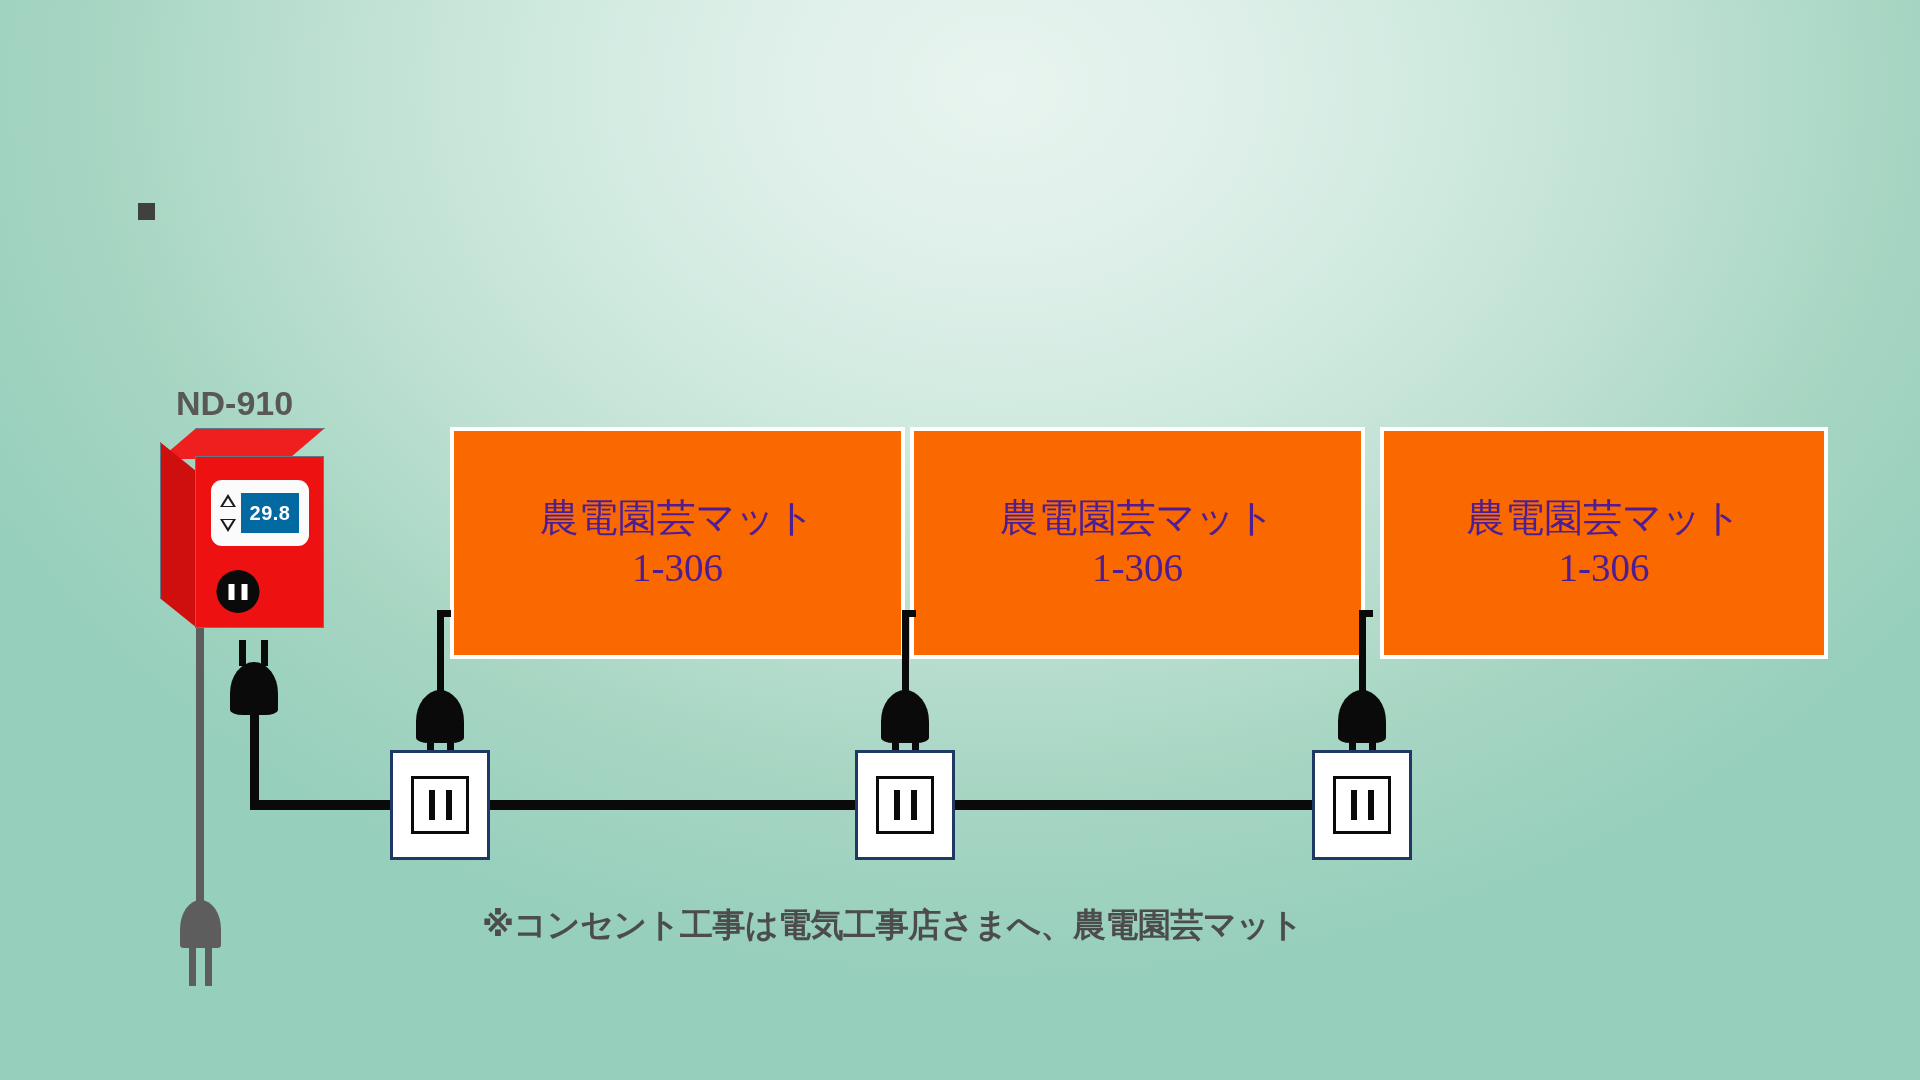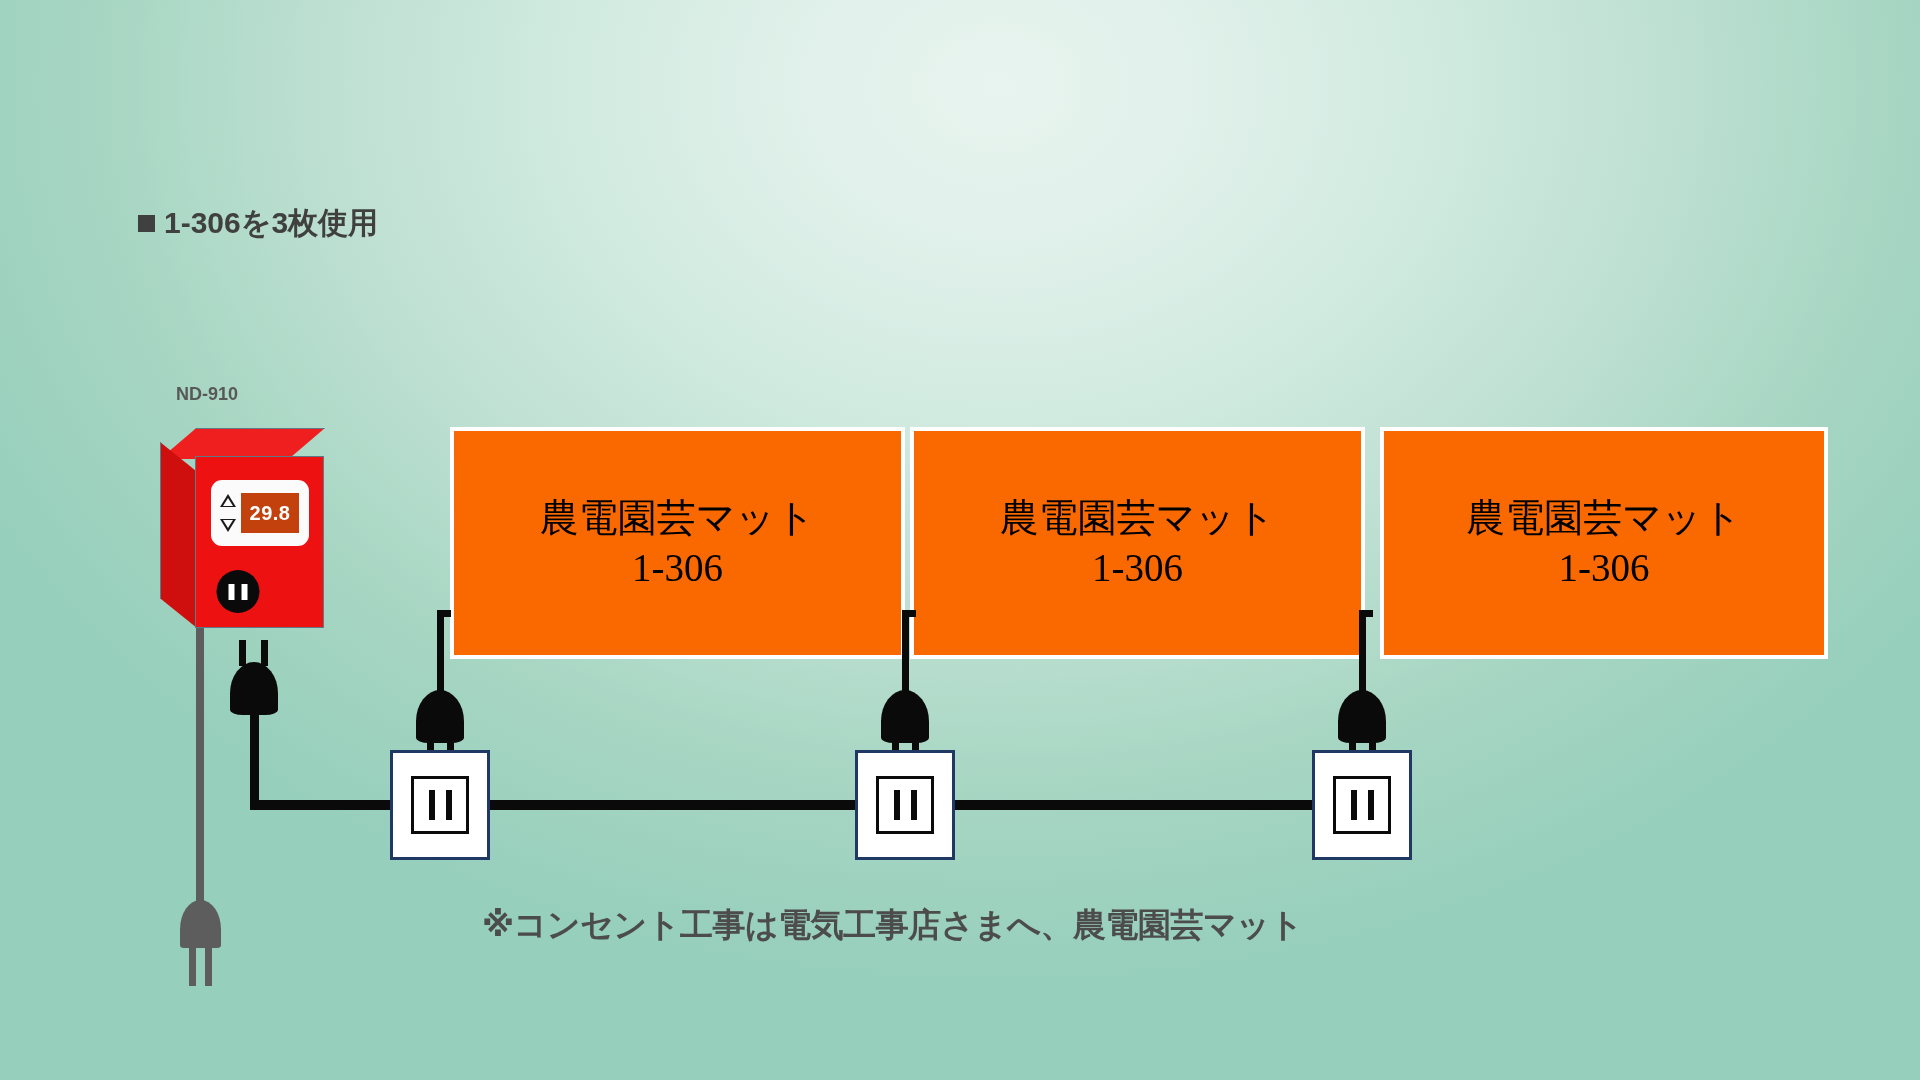--- a/index.html
+++ b/index.html
@@ -63,21 +63,21 @@
     color: #4c4c4c;
     white-space: nowrap;
     letter-spacing: -0.5px;
   }
 
   
   #controller-label {
     position: absolute;
     left: 176px;
     top: 384px;
-    font-size: 18px;
+    font-size: 34px;
     font-weight: bold;
     color: #585858;
     white-space: nowrap;
   }
   #controller {
     position: absolute;
     left: 160px;
     top: 428px;
     width: 165px;
     height: 215px;
@@ -159,21 +159,21 @@
     border-left: 5px solid transparent;
     border-right: 5px solid transparent;
     border-top: 8px solid #fbfbfb;
   }
   #controller .lcd {
     position: absolute;
     left: 30px;
     top: 13px;
     width: 58px;
     height: 40px;
-    background: #c2410c;
+    background: #0369a1;
     color: #ffffff;
     font-size: 20px;
     font-weight: bold;
     display: flex;
     align-items: center;
     justify-content: center;
     letter-spacing: 0.5px;
   }
   #controller .socket {
     position: absolute;
@@ -261,37 +261,36 @@
     position: absolute;
     top: 427px;
     height: 232px;
     background: #fa6800;
     border: 4px solid #ffffff;
     box-sizing: border-box;
     display: flex;
     flex-direction: column;
     align-items: center;
     justify-content: center;
-    color: #000000;
+    color: #4c1d95;
     font-family: "Liberation Serif", "DejaVu Serif", serif;
     font-size: 39px;
     line-height: 1.28;
   }
   .mat .mat-name { white-space: nowrap; }
   .mat .mat-model { white-space: nowrap; }
 </style>
 </head>
 <body>
 
 <div id="slide">
 
 
   <div id="bullet-line">
     <span class="bullet-mark"></span>
-    <span>1-306を3枚使用</span>
   </div>
 
   <div id="controller-label">ND-910</div>
 
   <div id="controller">
     <div class="box-top"></div>
     <div class="box-side"></div>
     <div class="box-front"></div>
 
     <div class="display-panel">

